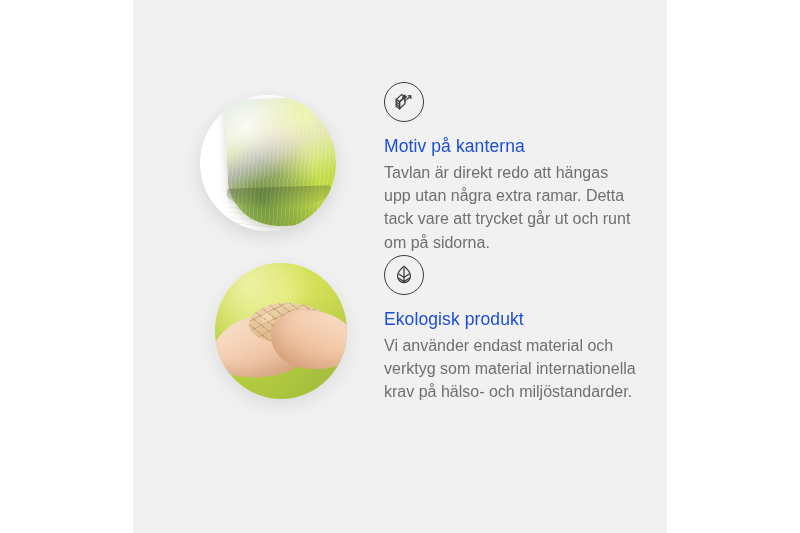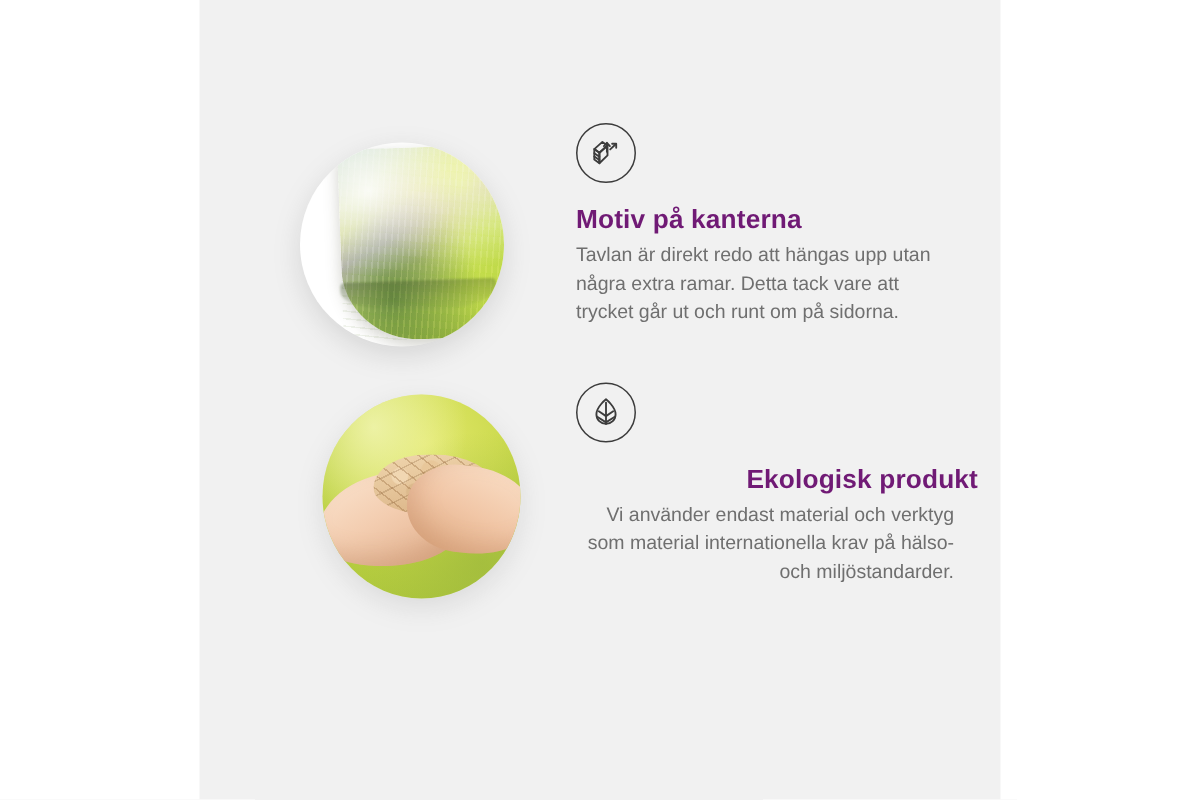--- a/index.html
+++ b/index.html
@@ -32,21 +32,21 @@
     background: #f1f1f1;
     overflow: hidden;
   }
 
   
   .feature {
     position: absolute;
     display: block;
   }
   .feature-1 { left: 0;  top: 70px;  width: 534px; height: 190px; }
-  .feature-2 { left: 0;  top: 255px; width: 534px; height: 190px; text-align: right; }
+  .feature-2 { left: 0;  top: 255px; width: 534px; height: 190px; }
 
   
   .media {
     position: absolute;
     border-radius: 50%;
     overflow: hidden;
   }
 
   .media-canvas {
     left: 67px;
@@ -188,28 +188,28 @@
     display: flex;
     align-items: center;
     justify-content: center;
     box-sizing: border-box;
   }
   .badge svg { display: block; }
 
   .headline {
     margin: 14px 0 4px 0;
     font-size: 17.5px;
-    font-weight: 700;
-    color: #701a75;
+    font-weight: 400;
+    color: #1d4ed8;
     letter-spacing: 0.1px;
     line-height: 1.2;
   }
   .body-copy {
     margin: 0;
-    font-size: 13px;
+    font-size: 16px;
     line-height: 1.45;
     color: #6f6f6f;
     max-width: 252px;
   }
 </style>
 </head>
 <body>
 
 <div class="screen">
 

